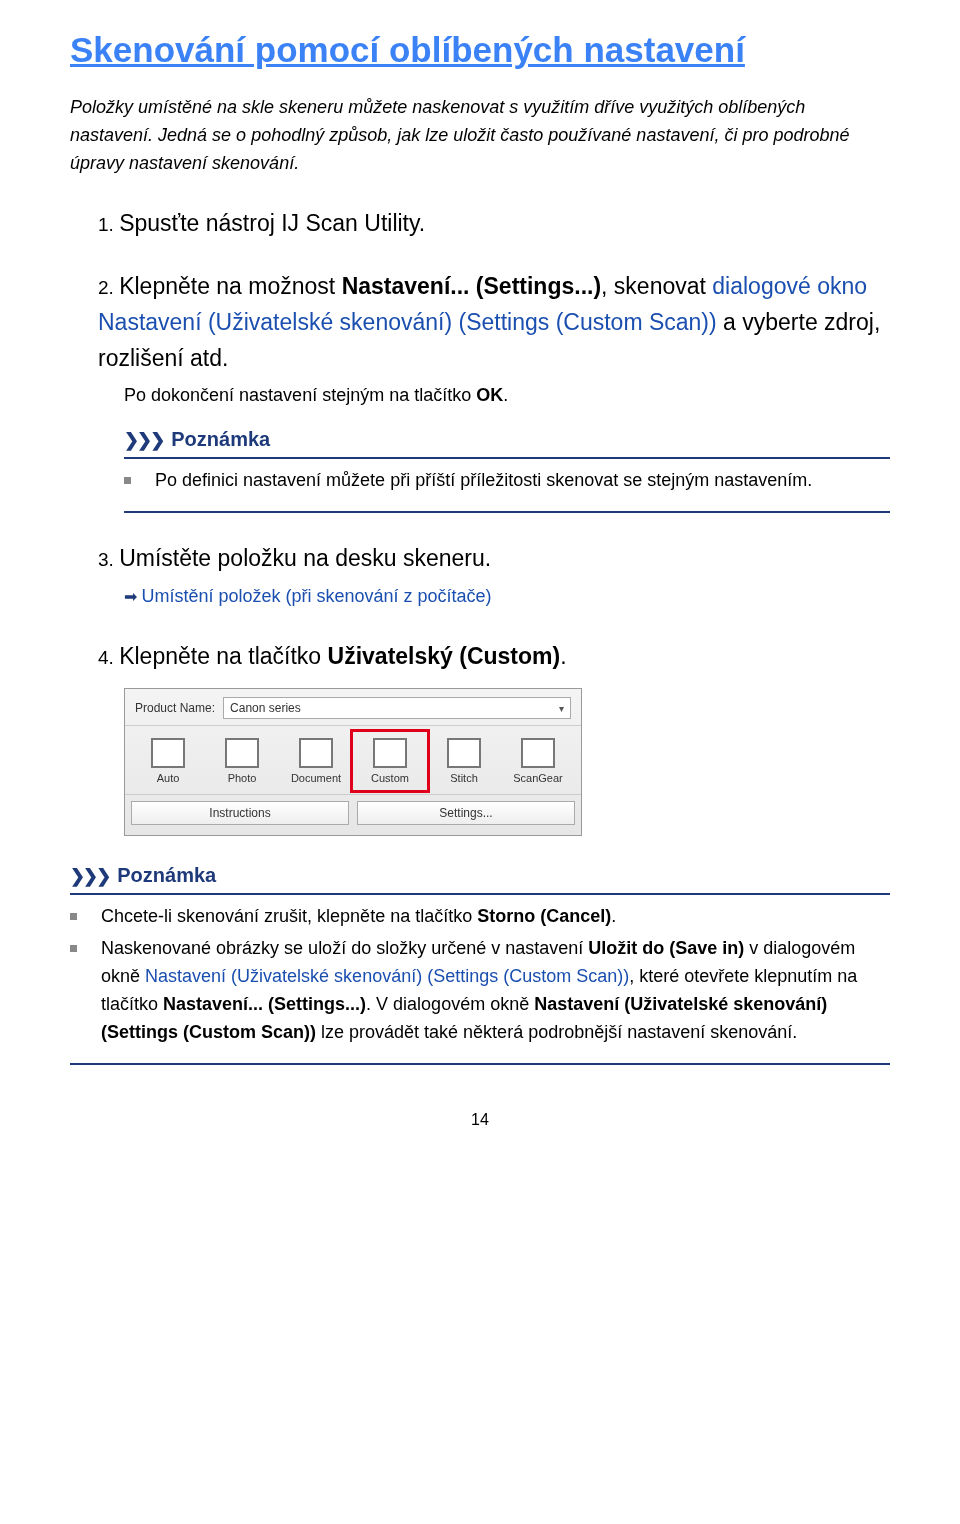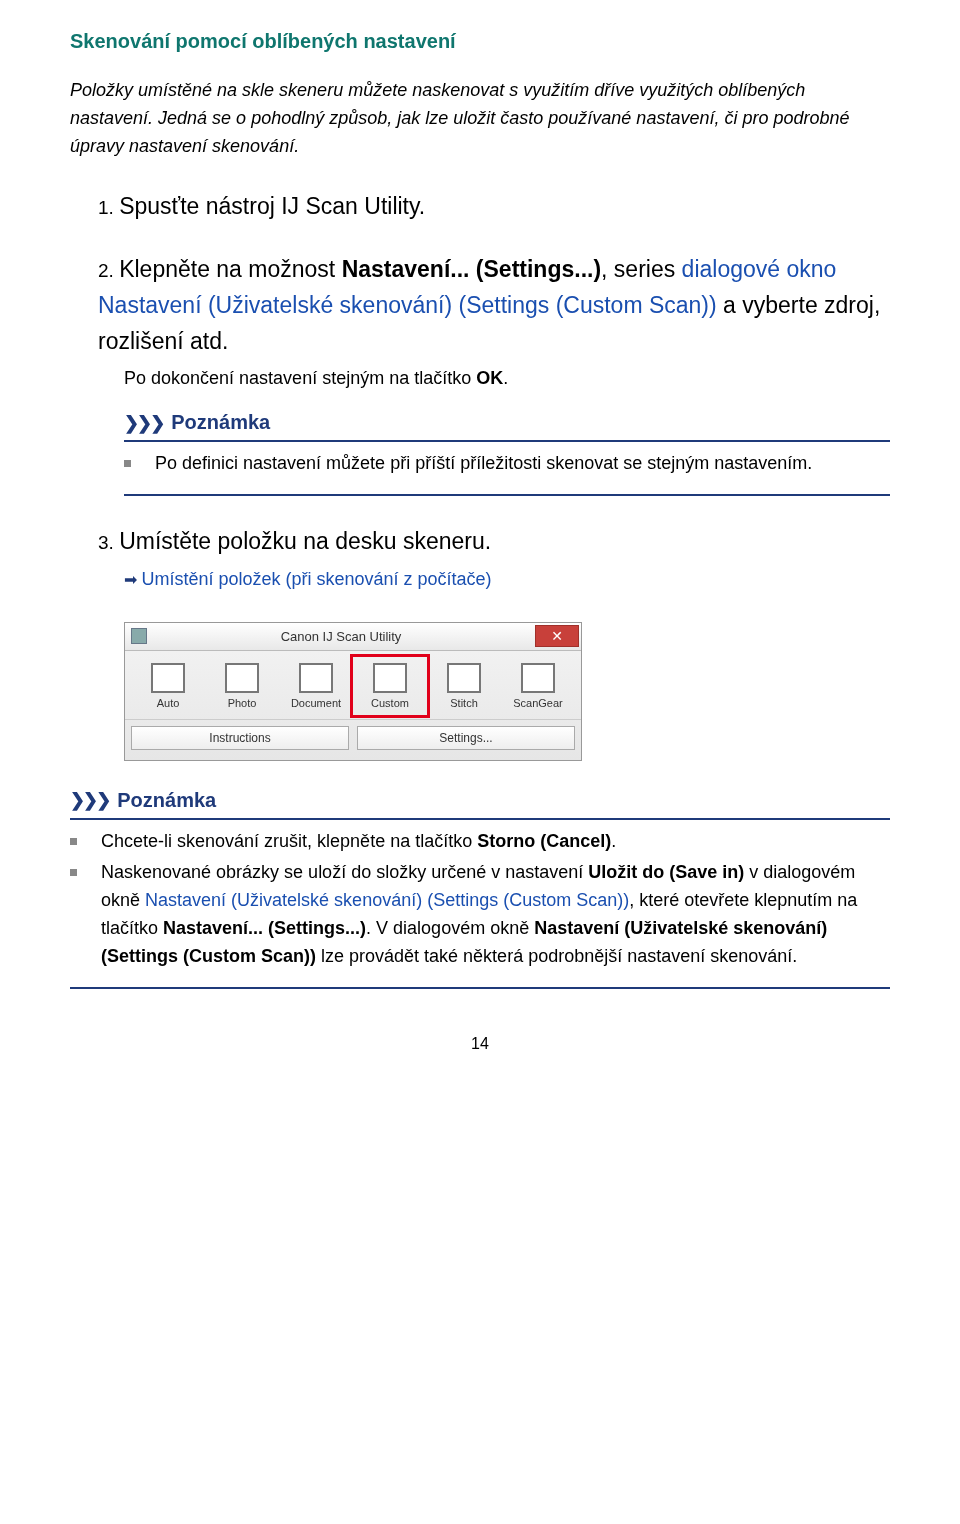--- a/index.html
+++ b/index.html
@@ -5,24 +5,25 @@
   * { box-sizing: border-box; margin: 0; padding: 0; }
   body {
     width: 960px;
     margin: 0 auto;
     font-family: Arial, Helvetica, sans-serif;
     background: #fff;
     color: #000;
     padding: 30px 70px 40px 70px;
   }
   h1 {
-    color: #0f766e;
-    font-size: 20px;
+    color: #3b82f6;
+    font-size: 35px;
     font-weight: bold;
     margin-bottom: 24px;
+    text-decoration: underline;
   }
   .intro {
     font-size: 18px;
     line-height: 1.55;
     margin-bottom: 28px;
     font-style: italic;
   }
   ol.steps { list-style: none; padding-left: 28px; }
   ol.steps > li { margin-bottom: 28px; }
   .step-num { display:inline; }
@@ -82,21 +83,21 @@
     <div class="step-line">
       <span class="step-num">1.</span>
       <span class="step-text">Spusťte nástroj IJ Scan Utility.</span>
     </div>
   </li>
 
   <li>
     <div class="step-line">
       <span class="step-num">2.</span>
       <span class="step-text">
-        <span>Klepněte na možnost </span><span class="bold">Nastavení... (Settings...)</span><span>, series </span><span class="link">dialogové okno Nastavení (Uživatelské skenování) (Settings (Custom Scan))</span><span> a vyberte zdroj, rozlišení atd.</span>
+        <span>Klepněte na možnost </span><span class="bold">Nastavení... (Settings...)</span><span>, skenovat </span><span class="link">dialogové okno Nastavení (Uživatelské skenování) (Settings (Custom Scan))</span><span> a vyberte zdroj, rozlišení atd.</span>
       </span>
     </div>
     <div class="sub">
       <p>
         <span>Po dokončení nastavení stejným na tlačítko </span><span class="bold">OK</span><span>.</span>
       </p>
     </div>
 
     <div class="note-box">
       <div class="note-header">
@@ -120,27 +121,35 @@
       <span class="step-text">Umístěte položku na desku skeneru.</span>
     </div>
     <div class="sub">
       <p>
         <span class="arrow-right">➡</span><span class="link">Umístění položek (při skenování z počítače)</span>
       </p>
     </div>
   </li>
 
   <li>
+    <div class="step-line">
+      <span class="step-num">4.</span>
+      <span class="step-text">
+        <span>Klepněte na tlačítko </span><span class="bold">Uživatelský (Custom)</span><span>.</span>
+      </span>
+    </div>
 
     <div class="screenshot-wrap">
       <div class="app-window">
-        <div class="titlebar">
-          <div class="titlebar-icon"></div>
-          <div class="titlebar-text">Canon IJ Scan Utility</div>
-          <div class="titlebar-close">✕</div>
+        <div class="toolbar-row1">
+          <span class="toolbar-label">Product Name:</span>
+          <div class="dropdown">
+            <span>Canon           series</span>
+            <span class="dropdown-caret">▾</span>
+          </div>
         </div>
         <div class="icon-row">
           <div class="icon-btn">
             <div class="icon-shape"></div>
             <div class="icon-label">Auto</div>
           </div>
           <div class="icon-btn">
             <div class="icon-shape"></div>
             <div class="icon-label">Photo</div>
           </div>

